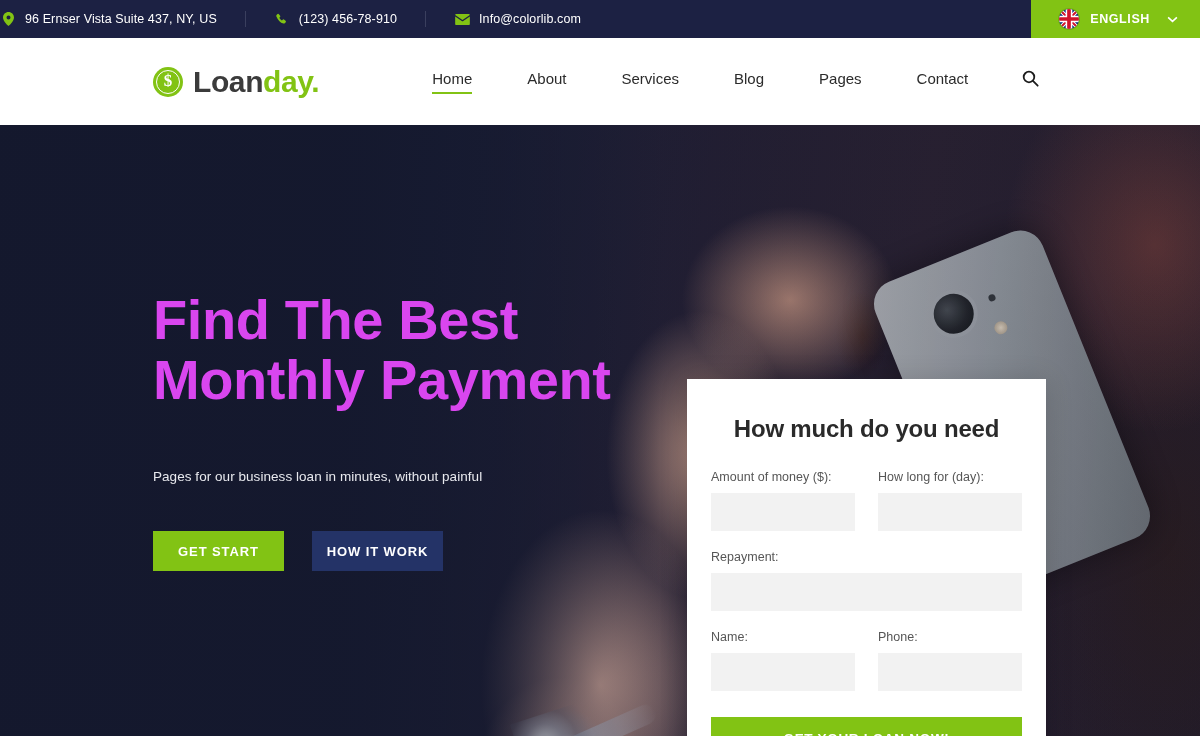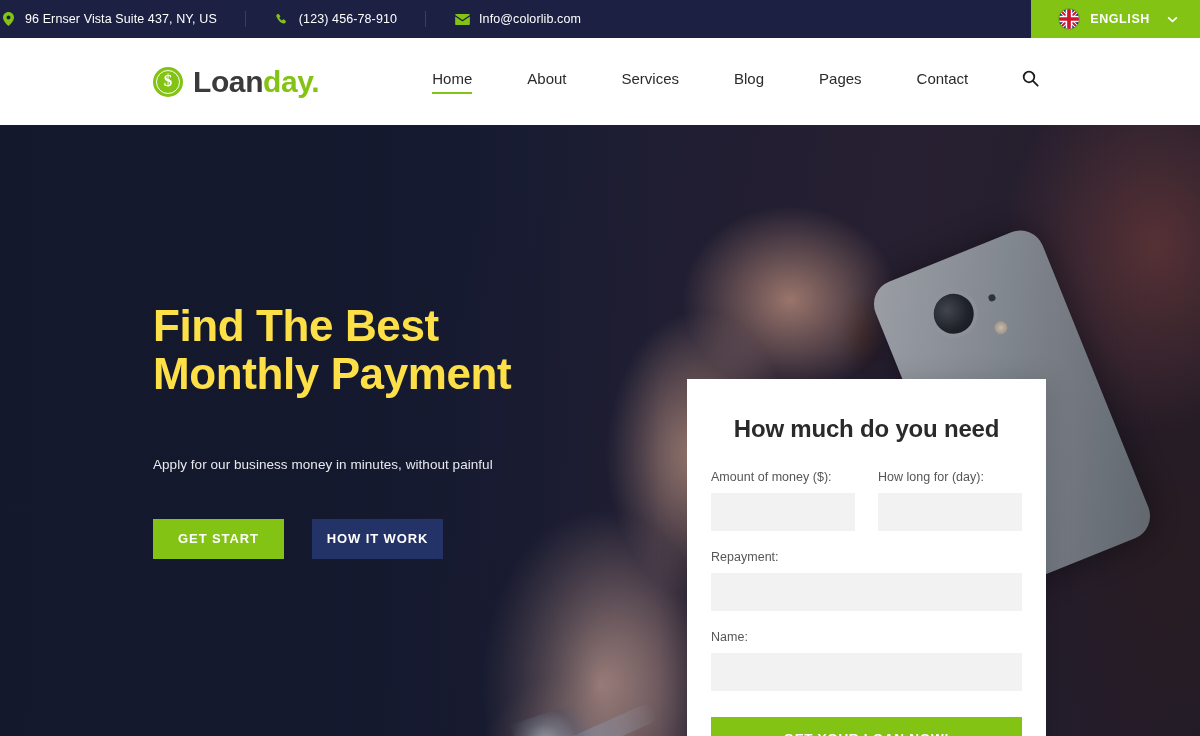--- a/index.html
+++ b/index.html
@@ -162,21 +162,21 @@
   .hero-vignette{
     position:absolute; inset:0;
     background:linear-gradient(90deg, rgba(20,24,45,.97) 0%, rgba(20,24,45,.92) 28%, rgba(20,24,45,.62) 42%, rgba(20,24,45,.18) 55%, rgba(20,24,45,.10) 100%);
   }
 
   .hero-content{
     position:absolute; left:153px; top:0; width:520px; height:611px;
     display:flex; flex-direction:column; justify-content:center;
   }
   .hero-title{
-    color:#fde047; font-size:44px; font-weight:700; line-height:1.07;
+    color:#d946ef; font-size:56px; font-weight:700; line-height:1.07;
     letter-spacing:-.4px; margin-bottom:60px;
   }
   .hero-sub{
     color:#e8e9ee; font-size:13.5px; margin-bottom:47px; letter-spacing:.05px;
   }
   .hero-btns{ display:flex; gap:28px; }
   .btn{
     border:none; cursor:pointer; color:#fff;
     font-size:13px; font-weight:700; letter-spacing:.9px;
     font-family:"Liberation Sans", sans-serif;
@@ -314,21 +314,21 @@
   </div>
   <div class="ring-band"></div>
   <div class="ring-jewel"></div>
   <div class="hero-vignette"></div>
 
   <div class="hero-content">
     <h1 class="hero-title">
       <span>Find The Best</span><br>
       <span>Monthly Payment</span>
     </h1>
-    <p class="hero-sub">Apply for our business money in minutes, without painful</p>
+    <p class="hero-sub">Pages for our business loan in minutes, without painful</p>
     <div class="hero-btns">
       <button class="btn btn-primary">GET START</button>
       <button class="btn btn-secondary">HOW IT WORK</button>
     </div>
   </div>
 
   <div class="form-card">
     <div class="form-title">How much do you need</div>
 
     <div class="frow">
@@ -345,19 +345,23 @@
     <div class="fgroup full">
       <label class="flabel">Repayment:</label>
       <input class="finput" type="text" placeholder="" style="">
     </div>
 
     <div class="frow">
       <div class="fgroup">
         <label class="flabel">Name:</label>
         <input class="finput" type="text" placeholder="" style="">
       </div>
+      <div class="fgroup">
+        <label class="flabel">Phone:</label>
+        <input class="finput" type="text" placeholder="" style="">
+      </div>
     </div>
 
     <button class="btn-submit">GET YOUR LOAN NOW!</button>
   </div>
 </div>
 
 <div class="page-bottom"></div>
 
 </body></html>

